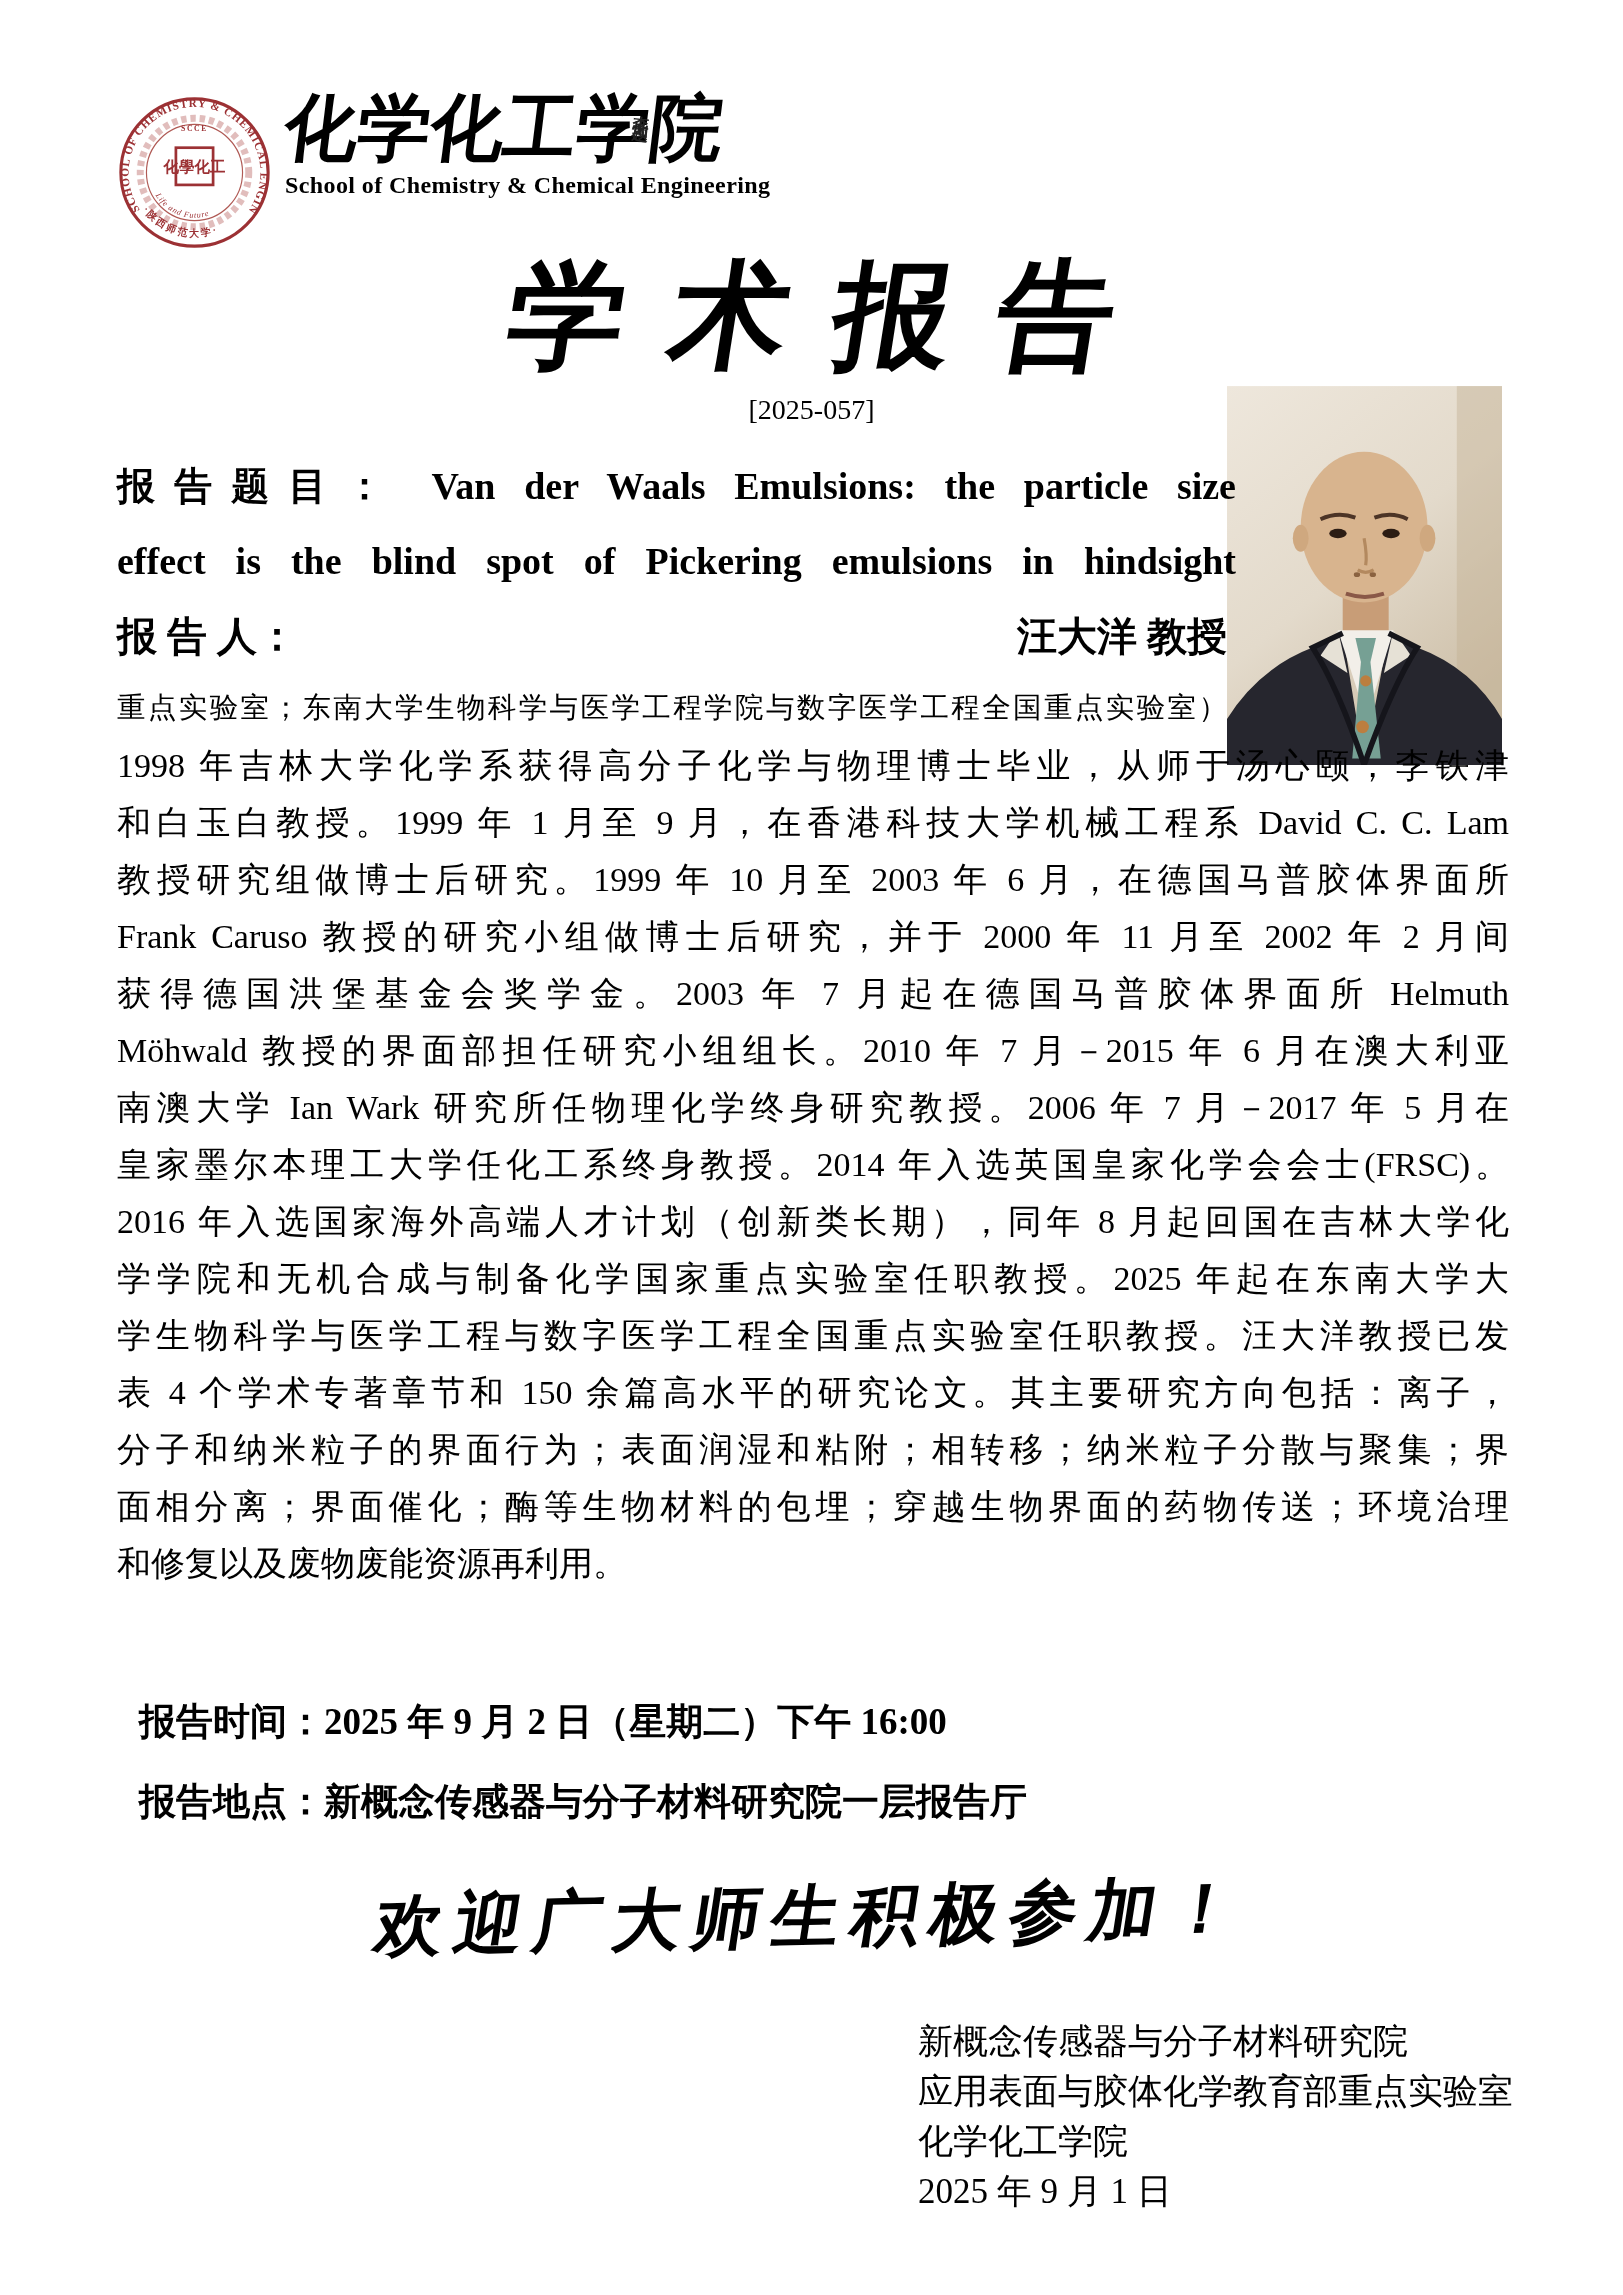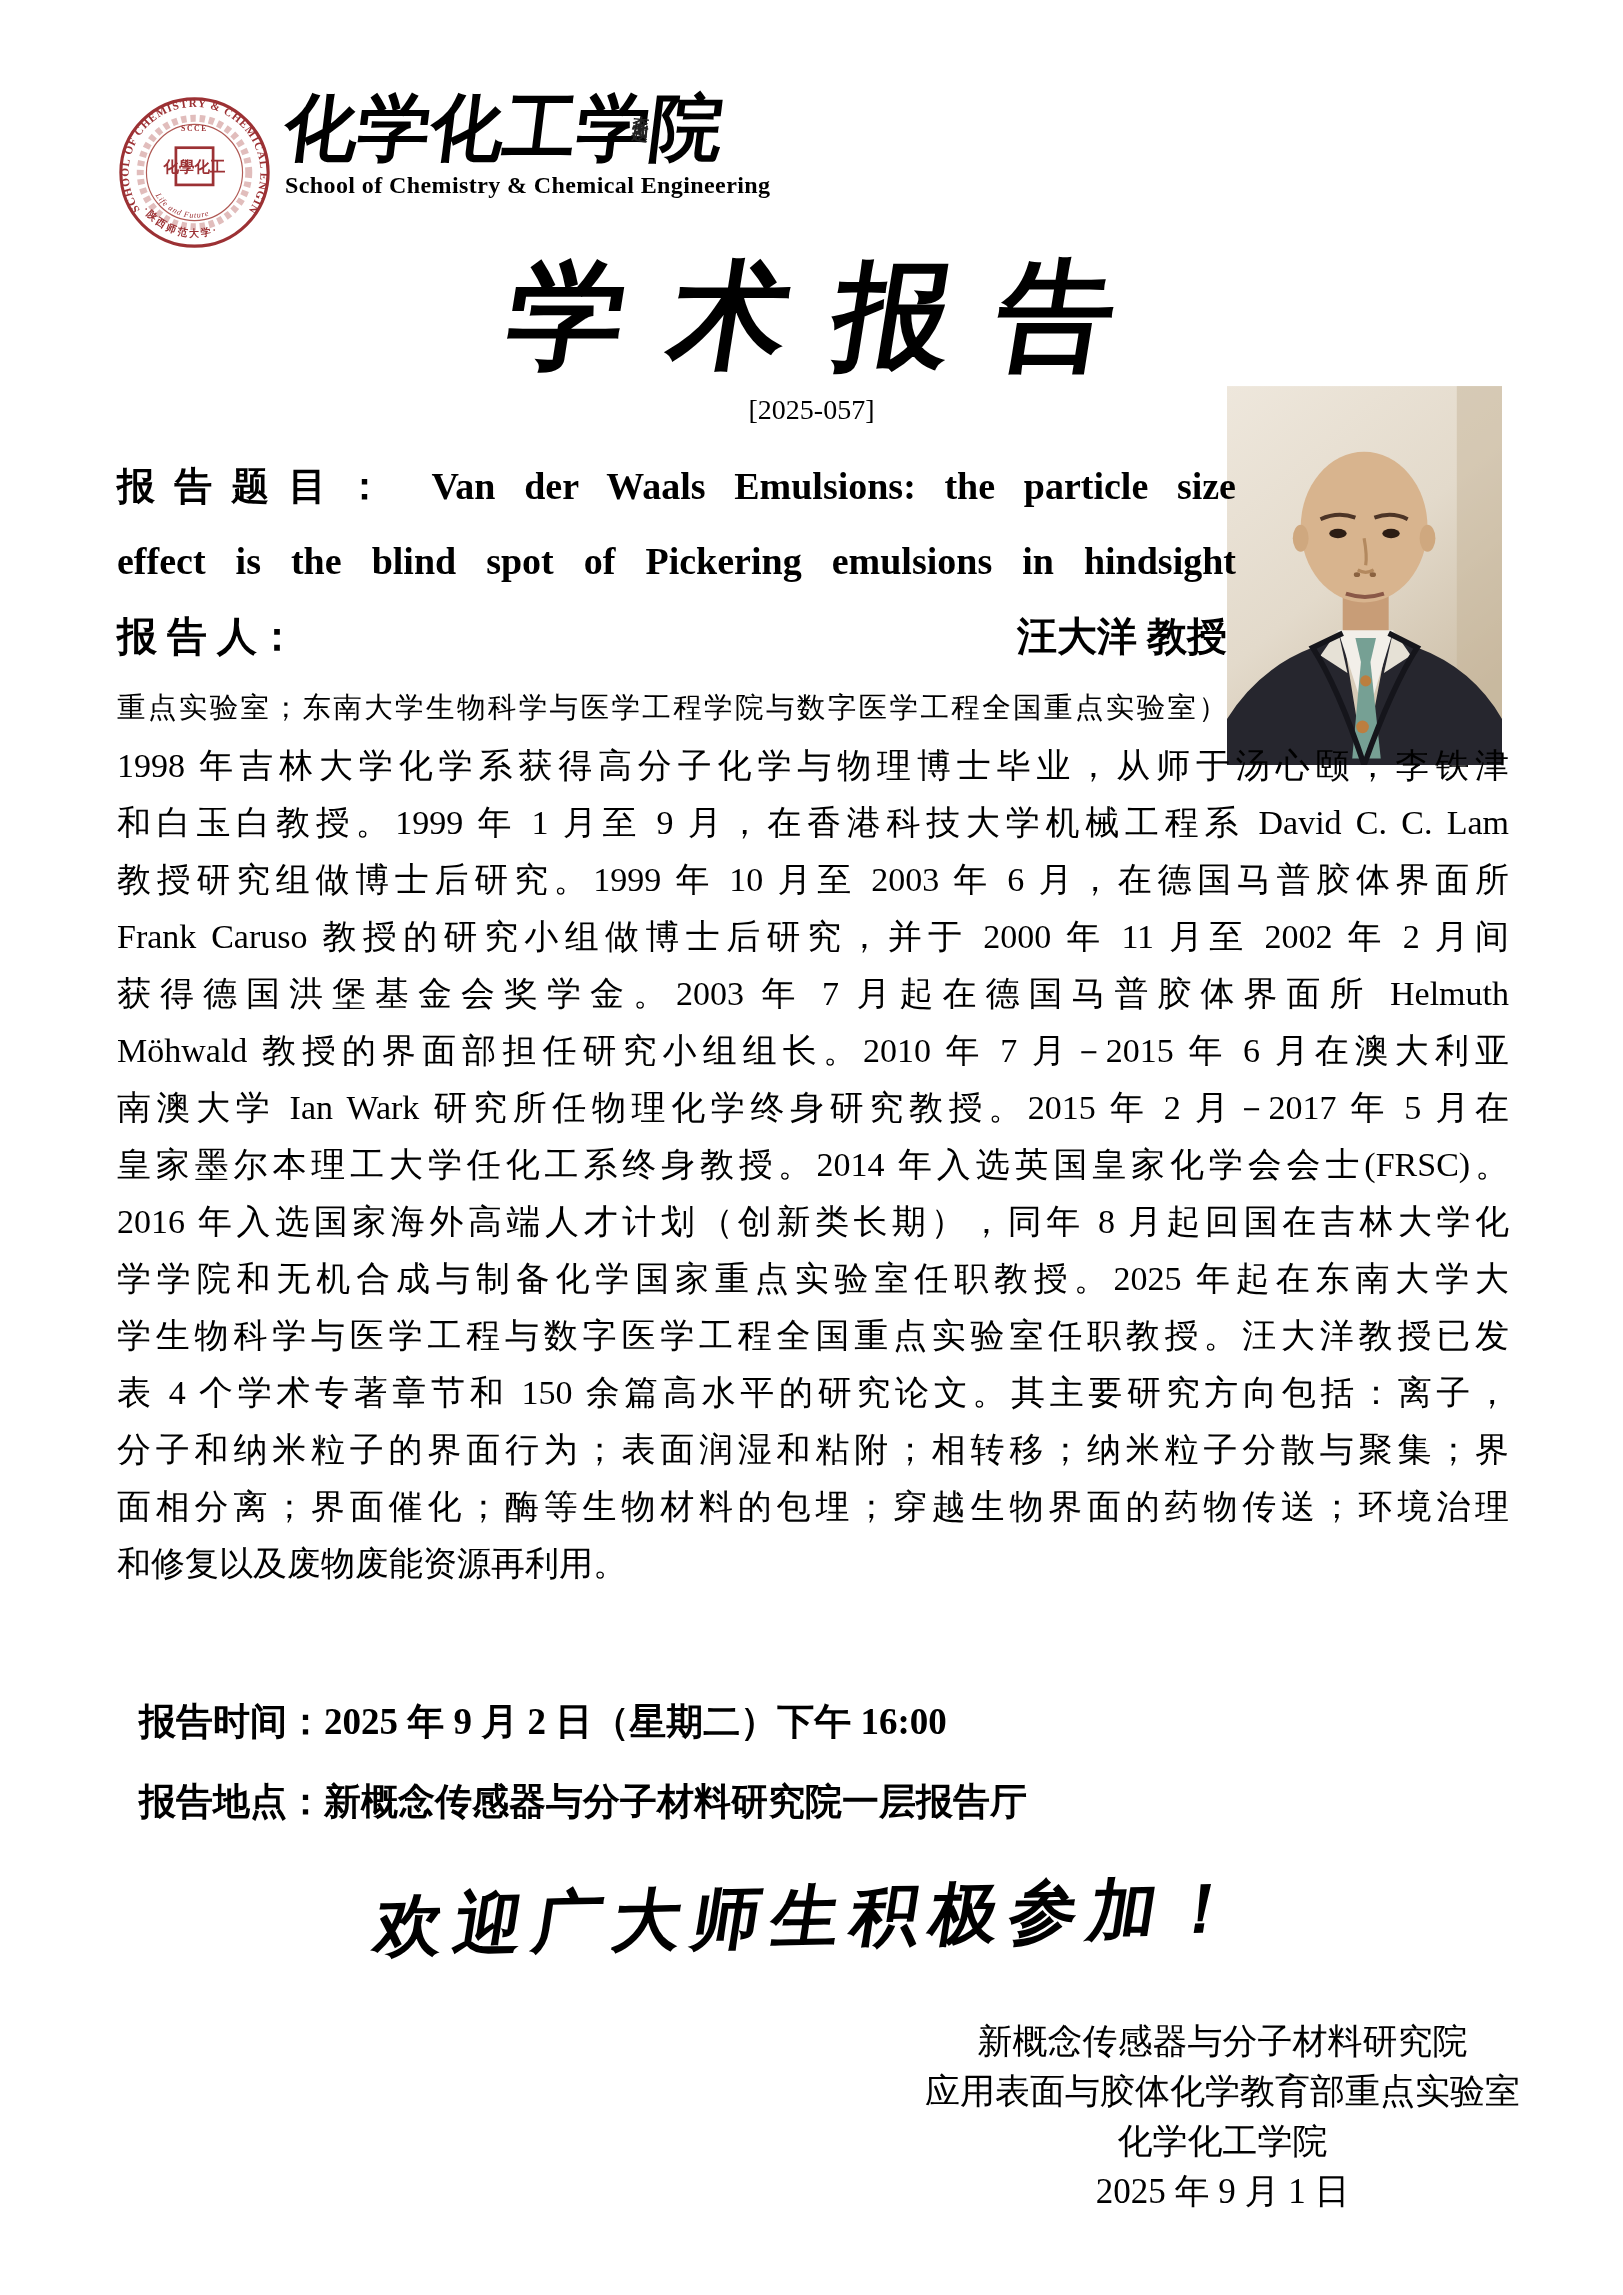--- a/index.html
+++ b/index.html
@@ -51,21 +51,21 @@
   .schedule{position:absolute;left:117px;top:1698px;font-size:37px;font-weight:bold;}
   .sched-line{height:48px;line-height:48px;white-space:nowrap;margin-left:22px;}
   .sched-line + .sched-line{margin-top:32px;}
   
   .welcome{
     position:absolute;left:0;top:1872px;width:1623px;text-align:center;
     font-size:68px;font-weight:900;letter-spacing:11px;
     transform:skewX(-10deg) rotate(-1.2deg);white-space:nowrap;
   }
   
-  .footer{position:absolute;right:103px;top:2017px;text-align:center;font-size:35px;}
+  .footer{position:absolute;right:110px;top:2017px;text-align:left;font-size:35px;}
   .footer .fline{line-height:50px;height:50px;white-space:nowrap;}
   
   .photo{position:absolute;left:1227px;top:386px;width:275px;height:379px;}
   .photo svg{display:block;}
 </style>
 </head>
 <body>
 
 <div class="page">
 
@@ -163,21 +163,21 @@
     <div class="sp-line2">重点实验室；东南大学生物科学与医学工程学院与数字医学工程全国重点实验室）</div>
   </div>
 
   <div class="bio">
     <div class="bline">1998 年吉林大学化学系获得高分子化学与物理博士毕业，从师于汤心颐，李铁津</div>
     <div class="bline">和白玉白教授。1999 年 1 月至 9 月，在香港科技大学机械工程系 David C. C. Lam</div>
     <div class="bline">教授研究组做博士后研究。1999 年 10 月至 2003 年 6 月，在德国马普胶体界面所</div>
     <div class="bline">Frank Caruso 教授的研究小组做博士后研究，并于 2000 年 11 月至 2002 年 2 月间</div>
     <div class="bline">获得德国洪堡基金会奖学金。2003 年 7 月起在德国马普胶体界面所 Helmuth</div>
     <div class="bline">Möhwald 教授的界面部担任研究小组组长。2010 年 7 月－2015 年 6 月在澳大利亚</div>
-    <div class="bline">南澳大学 Ian Wark 研究所任物理化学终身研究教授。2015 年 2 月－2017 年 5 月在</div>
+    <div class="bline">南澳大学 Ian Wark 研究所任物理化学终身研究教授。2006 年 7 月－2017 年 5 月在</div>
     <div class="bline">皇家墨尔本理工大学任化工系终身教授。2014 年入选英国皇家化学会会士(FRSC)。</div>
     <div class="bline">2016 年入选国家海外高端人才计划（创新类长期），同年 8 月起回国在吉林大学化</div>
     <div class="bline">学学院和无机合成与制备化学国家重点实验室任职教授。2025 年起在东南大学大</div>
     <div class="bline">学生物科学与医学工程与数字医学工程全国重点实验室任职教授。汪大洋教授已发</div>
     <div class="bline">表 4 个学术专著章节和 150 余篇高水平的研究论文。其主要研究方向包括：离子，</div>
     <div class="bline">分子和纳米粒子的界面行为；表面润湿和粘附；相转移；纳米粒子分散与聚集；界</div>
     <div class="bline">面相分离；界面催化；酶等生物材料的包埋；穿越生物界面的药物传送；环境治理</div>
     <div class="bline last">和修复以及废物废能资源再利用。</div>
   </div>
 

